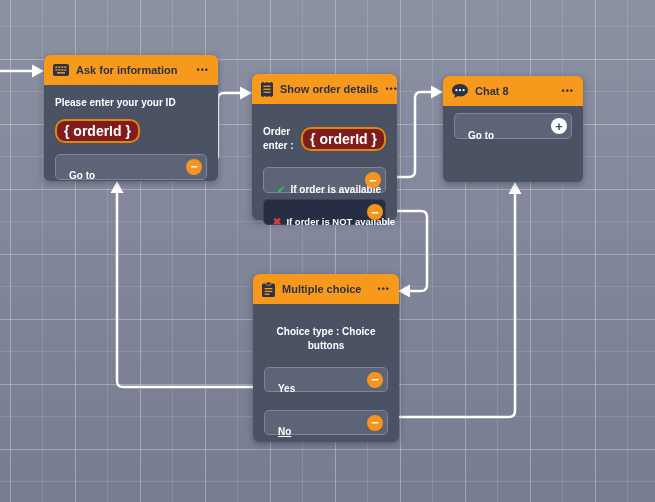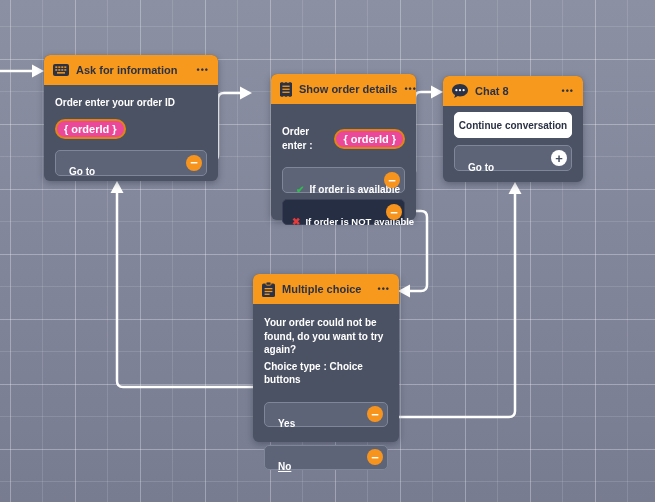--- a/index.html
+++ b/index.html
@@ -36,24 +36,24 @@
     padding: 0 9px; gap: 7px;
   }
   .node-title { flex: 1; font-size: 11px; font-weight: bold; color: #2b3245; white-space: nowrap; }
   .menu-dots { color: #2b3245; font-size: 9px; font-weight: bold; letter-spacing: 1px; cursor: pointer; }
   .hicon { display: flex; align-items: center; }
 
   .node-body { padding: 0 11px 8px; }
   .q-text { color: #ffffff; font-size: 10px; font-weight: bold; line-height: 1.35; }
   .tag {
     display: inline-block;
-    background: #ec4899;
+    background: #7f1d1d;
     border: 2px solid #e0860f;
     color: #ffffff;
-    font-size: 11px; font-weight: bold;
+    font-size: 14px; font-weight: bold;
     padding: 2px 7px;
     border-radius: 10px;
     white-space: nowrap;
   }
   .field-line { display: flex; align-items: center; gap: 5px; }
 
   .btn {
     position: relative;
     height: 26px;
     border-radius: 5px;
@@ -80,38 +80,38 @@
     background: #f7941e;
     color: #ffffff;
     display: flex; align-items: center; justify-content: center;
     font-size: 13px; font-weight: bold; line-height: 1;
     cursor: pointer;
   }
   .port.plus { background: #ffffff; color: #454d61; }
 
   
   #node-ask     { left: 44px;  top: 55px;  width: 174px; height: 126px; }
-  #node-details { left: 252px; top: 74px;  width: 145px; height: 146px; margin-left: 19px; }
+  #node-details { left: 252px; top: 74px;  width: 145px; height: 146px; }
   #node-chat    { left: 443px; top: 76px;  width: 140px; height: 106px; }
   #node-choice  { left: 253px; top: 274px; width: 146px; height: 168px; }
 
   #node-ask .q-text   { margin-top: 11px; }
   #node-ask .tag-row  { margin-top: 9px; }
   #node-ask .btn      { margin-top: 11px; }
 
   #node-details .field-line { margin-top: 21px; }
   #node-details .btn-av  { margin-top: 15px; }
   #node-details .btn-nav { margin-top: 6px; font-size: 9.5px; padding-left: 9px; }
   #node-details .btn-nav .port { right: 2px; }
 
   #node-chat .btn-cc   { margin-top: 6px; }
   #node-chat .btn-goto { margin-top: 7px; }
 
   #node-choice .q-text    { margin-top: 12px; }
-  #node-choice .type-line { margin-top: 3px; }
+  #node-choice .type-line { margin-top: 21px; text-align: center; }
   #node-choice .btn-yes   { margin-top: 15px; height: 25px; }
   #node-choice .btn-no    { margin-top: 18px;  height: 25px; text-decoration: underline; }
 </style>
 </head>
 <body>
 
 <div class="canvas">
 
   <svg class="wires" viewBox="0 0 655 502">
     <g class="wire">
@@ -155,21 +155,21 @@
               <rect x="8.3" y="5.2" width="2" height="1.5"></rect>
               <rect x="11.3" y="5.2" width="2" height="1.5"></rect>
               <rect x="4" y="8.1" width="8" height="1.5"></rect>
             </g>
           </svg>
       </span>
       <span class="node-title">Ask for information</span>
       <span class="menu-dots">•••</span>
     </div>
     <div class="node-body">
-      <div class="q-text">Order enter your order ID</div>
+      <div class="q-text">Please enter your your ID</div>
       <div class="tag-row">
         <span class="tag">{ orderId }</span>
       </div>
       <div class="btn">
         <span>Go to</span>
         <span class="port">
             <span>−</span>
           </span>
       </div>
     </div>
@@ -221,23 +221,20 @@
               <circle cx="4.4" cy="6.2" r="1.1"></circle>
               <circle cx="8" cy="6.2" r="1.1"></circle>
               <circle cx="11.6" cy="6.2" r="1.1"></circle>
             </g>
           </svg>
       </span>
       <span class="node-title">Chat 8</span>
       <span class="menu-dots">•••</span>
     </div>
     <div class="node-body">
-      <div class="btn white btn-cc">
-        <span>Continue conversation</span>
-      </div>
       <div class="btn btn-goto">
         <span>Go to</span>
         <span class="port plus">
             <span>+</span>
           </span>
       </div>
     </div>
   </div>
 
   <div class="node" id="node-choice">
@@ -250,21 +247,20 @@
               <rect x="2.6" y="6" width="7.8" height="1.3"></rect>
               <rect x="2.6" y="8.8" width="7.8" height="1.3"></rect>
               <rect x="2.6" y="11.6" width="5" height="1.3"></rect>
             </g>
           </svg>
       </span>
       <span class="node-title">Multiple choice</span>
       <span class="menu-dots">•••</span>
     </div>
     <div class="node-body">
-      <div class="q-text">Your order could not be found, do you want to try again?</div>
       <div class="q-text type-line">Choice type : Choice buttons</div>
       <div class="btn btn-yes">
         <span>Yes</span>
         <span class="port">
             <span>−</span>
           </span>
       </div>
       <div class="btn btn-no">
         <span>No</span>
         <span class="port">

